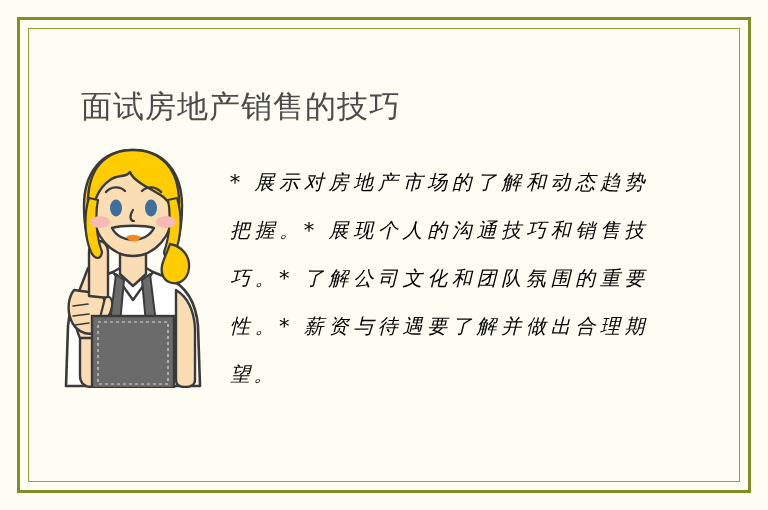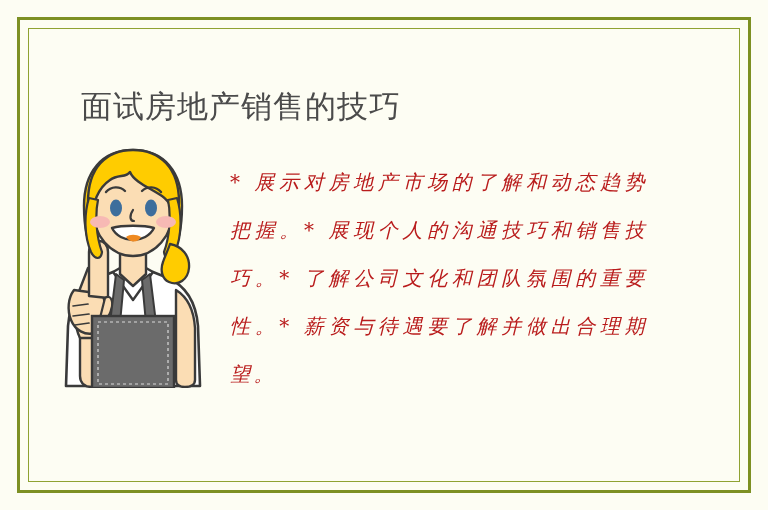--- a/index.html
+++ b/index.html
@@ -77,21 +77,21 @@
 
   .body-text {
     position: absolute;
     left: 172px;
     top: 10px;
     width: 418px;
     font-family: "DejaVu Serif", serif;
     font-style: italic;
     font-size: 20px;
     line-height: 48px;
-    color: #b91c1c;
+    color: #000000;
     letter-spacing: 3.4px;
     text-align: justify;
     text-justify: inter-character;
   }
 </style>
 </head>
 <body>
 
 <div class="page">
 

